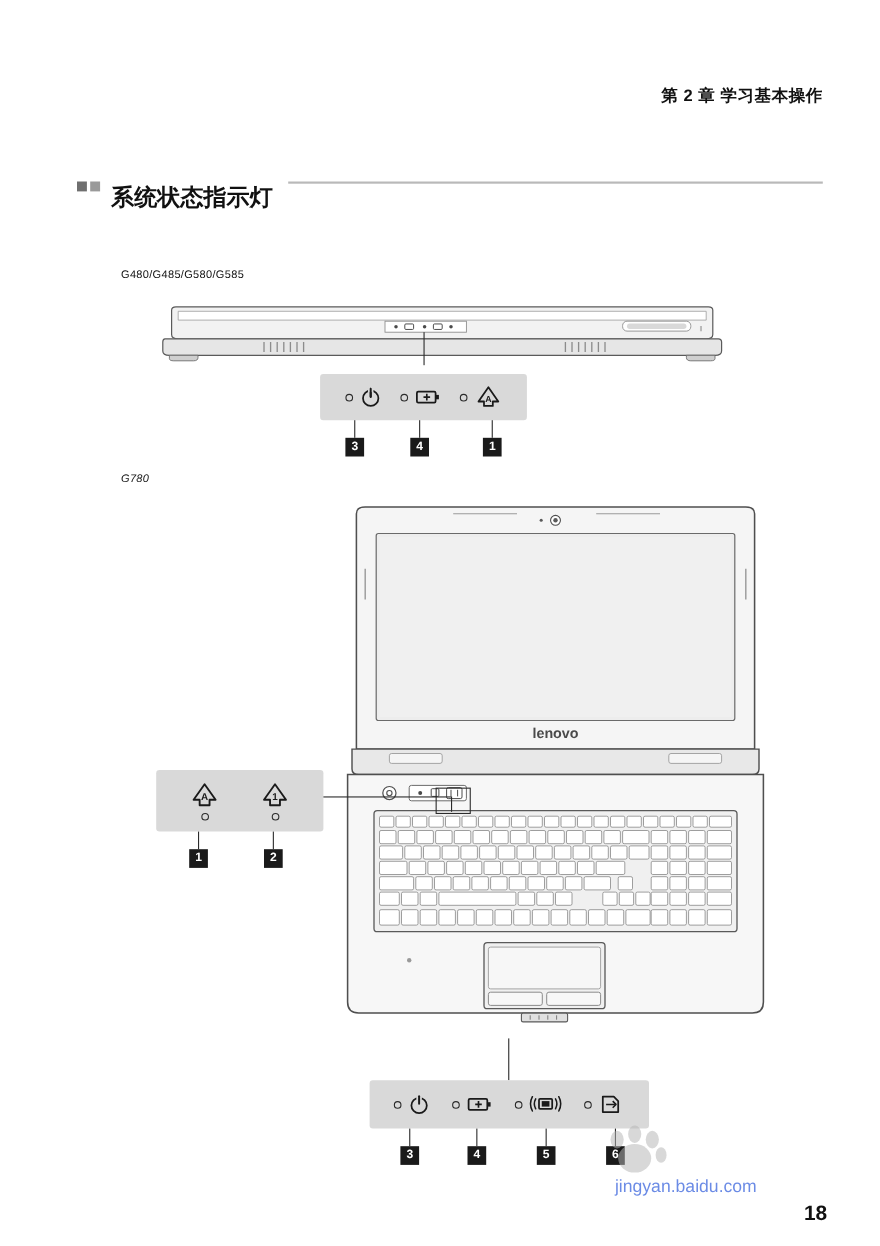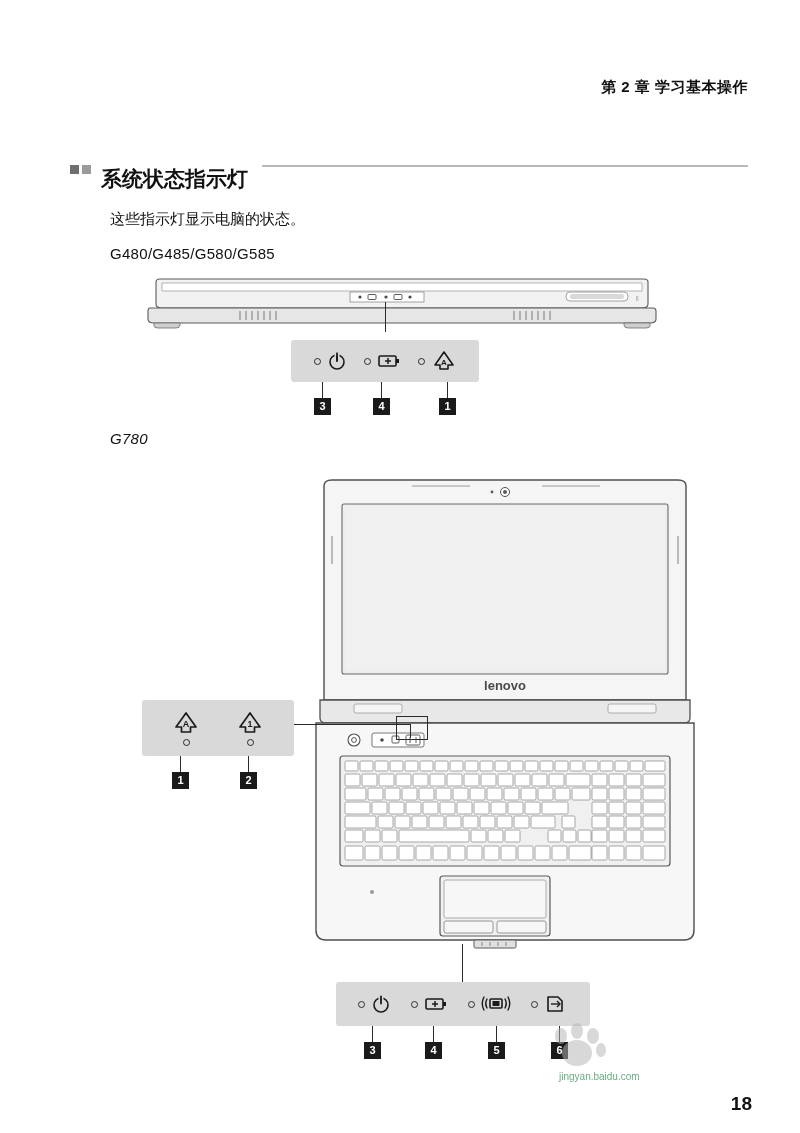--- a/index.html
+++ b/index.html
@@ -66,21 +66,21 @@
   
   .intro {
     position: absolute;
     top: 210px;
     left: 110px;
     font-size: 15px;
     color: #111;
   }
   .model-label {
     position: absolute;
-    font-size: 15px;
+    font-size: 10px;
     color: #111;
     letter-spacing: 0.3px;
   }
   .model-1 { top: 245px; left: 110px; }
   .model-2 { top: 430px; left: 110px; font-style: italic; }
 
   
   .abs { position: absolute; }
 
   
@@ -142,21 +142,21 @@
     position: absolute;
     top: 278px;
     left: 142px;
     width: 520px;
     height: 48px;
   }
 
   
   .laptop-open {
     position: absolute;
-    top: 478px;
+    top: 459px;
     left: 310px;
     width: 390px;
     height: 480px;
   }
 
   
   .page-number {
     position: absolute;
     right: 48px;
     bottom: 18px;
@@ -182,22 +182,22 @@
     font-size: 31px;
     font-weight: bold;
     color: #9b9b9b;
     letter-spacing: 0px;
     font-family: "Liberation Sans", sans-serif;
   }
   .wm-sub {
     position: absolute;
     left: 12px;
     top: 48px;
-    font-size: 10px;
-    color: #15803d;
+    font-size: 16px;
+    color: #1d4ed8;
   }
   .wm-paw {
     position: absolute;
     left: 0px;
     top: 0px;
   }
 
   svg { display: block; }
 </style>
 </head>
@@ -207,21 +207,20 @@
 
   <div class="header">第 2 章 学习基本操作</div>
 
   <div class="section-title-row">
     <span class="sq dark"></span>
     <span class="sq"></span>
     <span class="section-title">系统状态指示灯</span>
     <span class="title-rule"></span>
   </div>
 
-  <div class="intro">这些指示灯显示电脑的状态。</div>
 
   <div class="model-label model-1">G480/G485/G580/G585</div>
   <div class="model-label model-2">G780</div>
 
   <div class="laptop-front">
     <svg width="520" height="52" viewBox="0 0 520 52">
 
       <path d="M14,4 Q14,1 18,1 L502,1 Q506,1 506,4 L506,26 Q506,30 500,30 L20,30 Q14,30 14,26 Z" fill="#f2f2f2" stroke="#5a5a5a" stroke-width="1.1"></path>
       <path d="M20,5 L500,5 L500,13 L20,13 Z" fill="#ffffff" stroke="#9a9a9a" stroke-width="0.7"></path>
 

